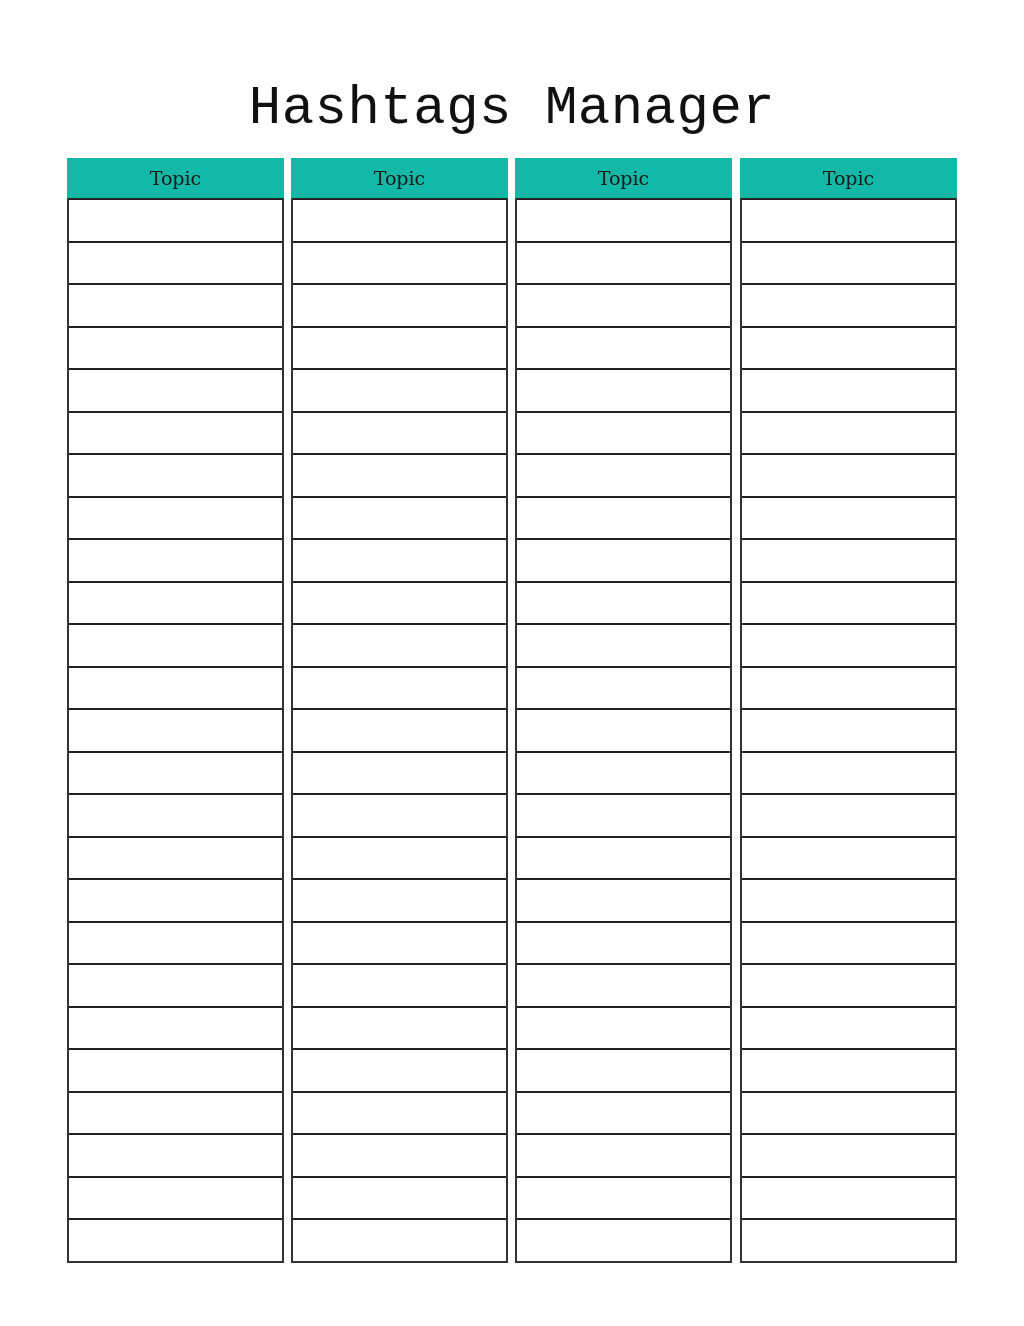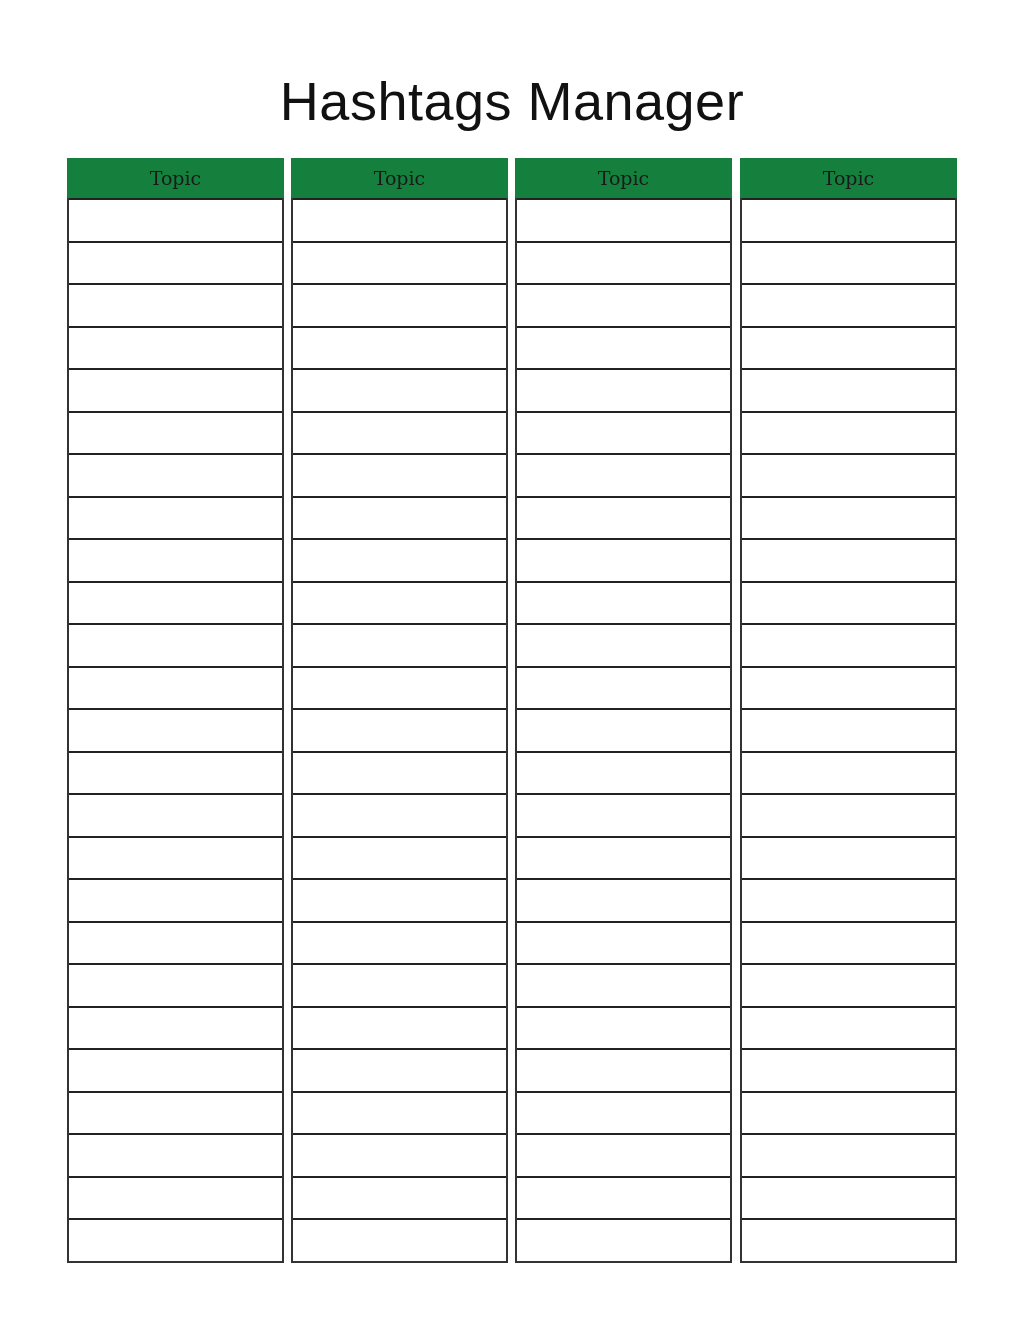--- a/index.html
+++ b/index.html
@@ -1,24 +1,24 @@
 <!DOCTYPE html>
 <html><head>
 <meta charset="utf-8">
 <style>
   html, body { margin:0; padding:0; background:#ffffff; }
   body { width:1024px; height:1326px; position:relative; overflow:hidden; }
   .title {
-    position:absolute; left:0; top:66px; width:1024px; text-align:center;
-    font-family:Liberation Sans, sans-serif; font-size:54px; color:#111;
+    position:absolute; left:0; top:74px; width:1024px; text-align:center;
+    font-family:Liberation Mono, monospace; font-size:54px; color:#111;
     letter-spacing:0.5px; line-height:70px;
   }
   .col { position:absolute; top:158px; width:217px; }
   .col-header {
-    height:40px; background:#15803d; text-align:center;
+    height:40px; background:#14b8a6; text-align:center;
     font-family:"DejaVu Serif", serif; font-size:19px; color:#1a1a1a;
     line-height:40px;
   }
   .rows { border-left:2px solid #333; border-right:2px solid #333; border-bottom:2px solid #333; }
   .row {
     height:40.5px; border-top:2px solid #222; box-sizing:content-box;
     background:#fff;
   }
 </style>
 </head>

